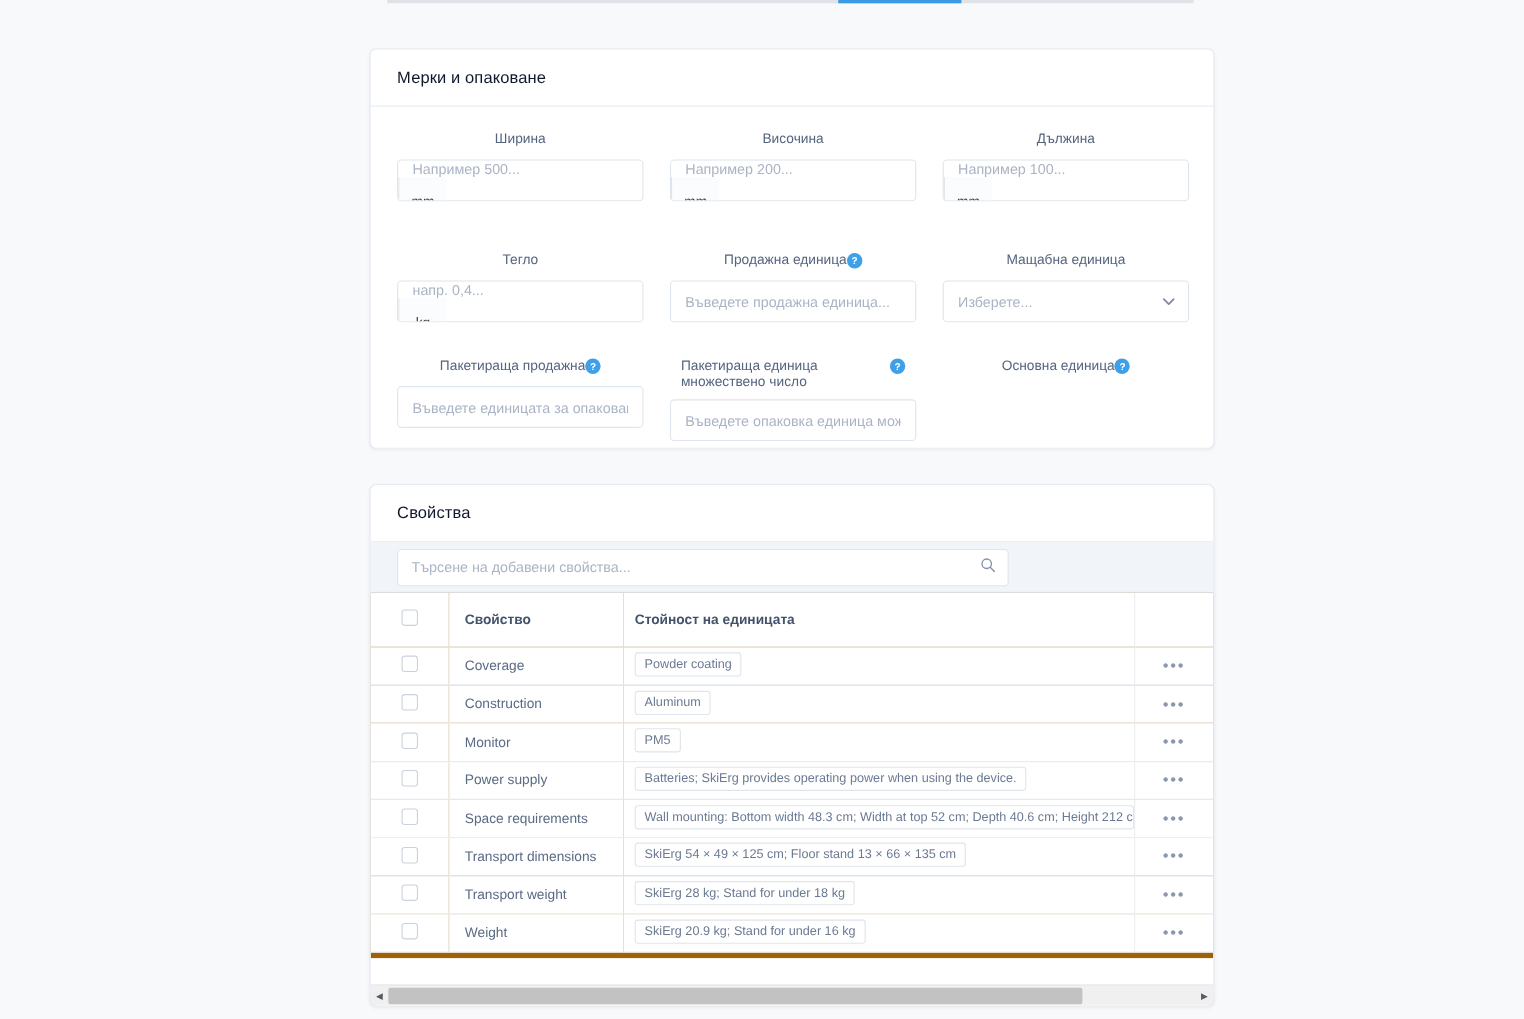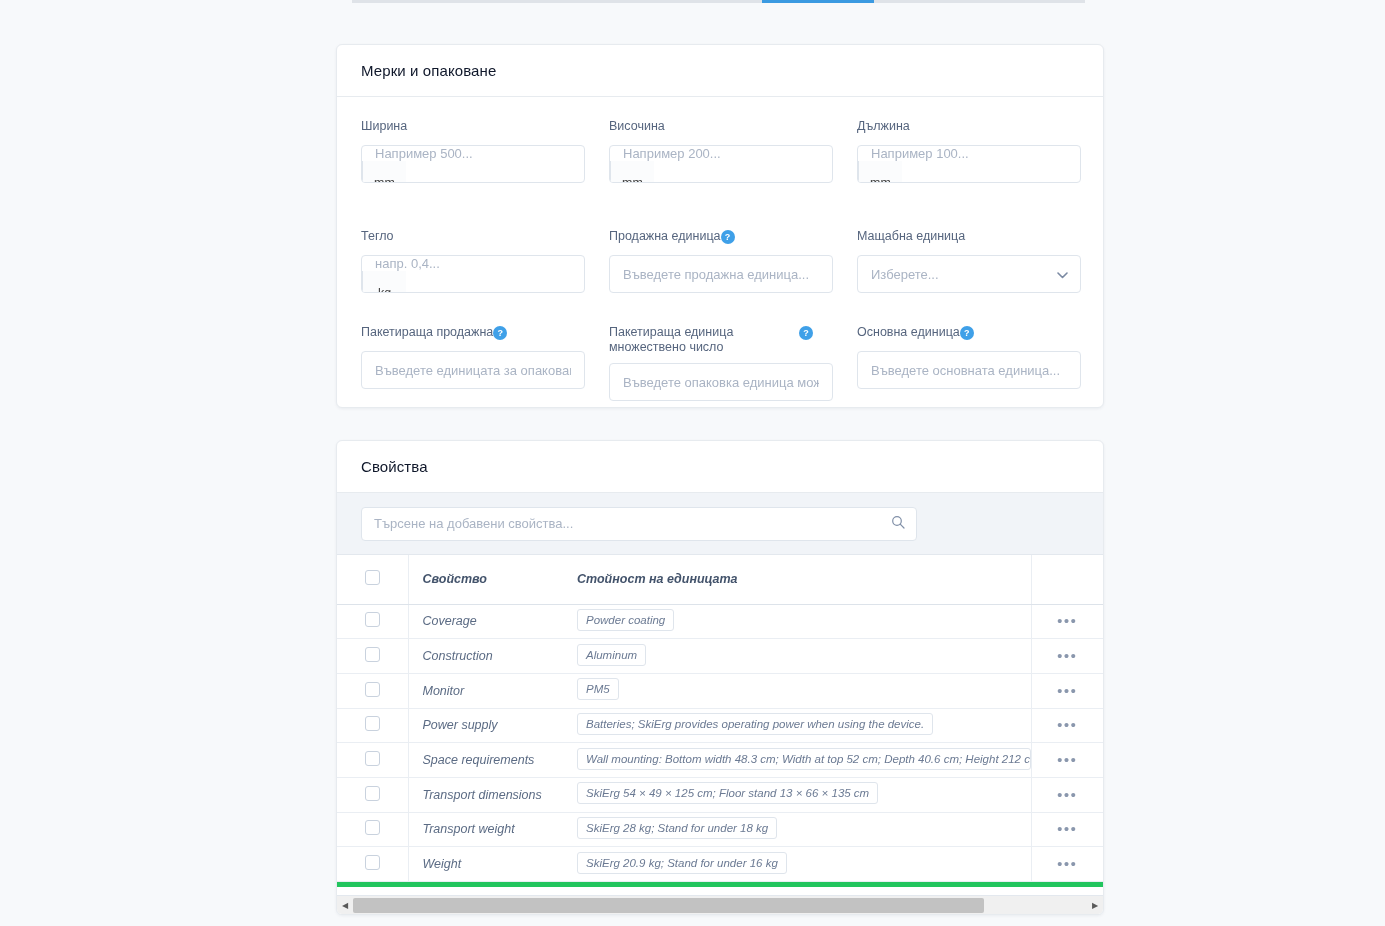--- a/index.html
+++ b/index.html
@@ -48,21 +48,21 @@
 
   .field-grid {
     display: grid;
     grid-template-columns: 248px 248px 248px;
     column-gap: 0px;
     row-gap: 0px;
   }
   .field-col { width: 248px; }
 
   .field-label-row {
-    display: flex; align-items: flex-start; justify-content: flex-start;
+    display: flex; align-items: flex-start; justify-content: center;
     min-height: 18px;
     padding-right: 24px;
   }
   .field-label {
     font-size: 12.5px;
     color: #56657e;
     line-height: 15px;
     max-width: 190px;
   }
   .help-icon {
@@ -113,21 +113,21 @@
     transform: translateY(-50%);
     pointer-events: none;
     color: #7b8aa3;
   }
   .row-gap-1 { height: 46px; }
   .row-gap-2 { height: 32px; }
 
   
   #card-props { left: 336px; top: 440px; width: 768px; height: 475px; overflow: hidden; }
   .props-toolbar {
-    height: 62px;
+    height: 46px;
     background: #f1f4f8;
     border-bottom: 1px solid #e3e8ee;
     display: flex; align-items: center;
     padding: 0 24px;
   }
   .search-box {
     position: relative;
     width: 556px; height: 34px;
     background: #fff;
     border: 1px solid #dfe5ec;
@@ -156,22 +156,21 @@
     font-family: "Liberation Sans", sans-serif;
     cursor: pointer;
     white-space: nowrap;
   }
 
   
   .table-scroll {
     position: relative;
     height: 332px;
     overflow: hidden;
-    background: #22c55e;
-    font-style: italic;
+    background: #a16207;
   }
   table.props {
     border-collapse: collapse;
     width: 766px;
     table-layout: fixed;
   }
   table.props col.c-check { width: 71px; }
   table.props col.c-name  { width: 159px; }
   table.props col.c-value { width: 464px; }
   table.props col.c-act   { width: 72px; }
@@ -362,23 +361,20 @@
         </div>
         <div class="input-wrap">
           <input type="text" placeholder="Въведете опаковка единица може" style="">
         </div>
       </div>
 
       <div class="field-col">
         <div class="field-label-row">
           <span class="field-label">Основна единица</span>
           <span class="help-icon">?</span>
-        </div>
-        <div class="input-wrap">
-          <input type="text" placeholder="Въведете основната единица..." style="">
         </div>
       </div>
     </div>
 
   </div>
 </div>
 
 <div class="card" id="card-props">
   <div class="card-header">
     <span class="card-title">Свойства</span>

